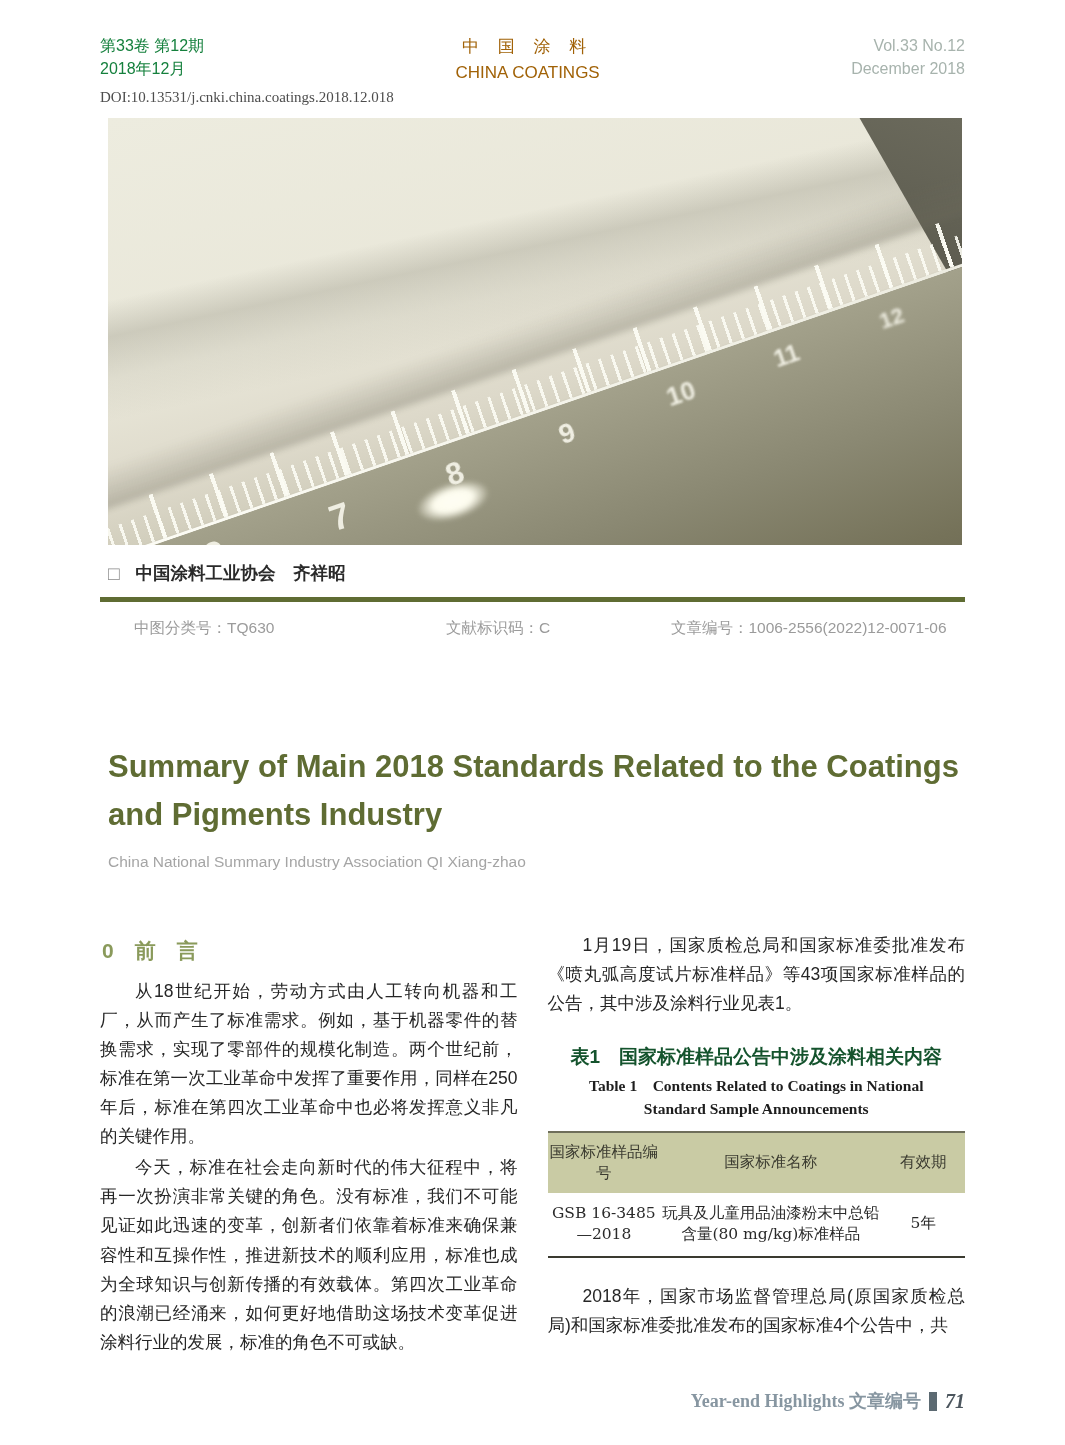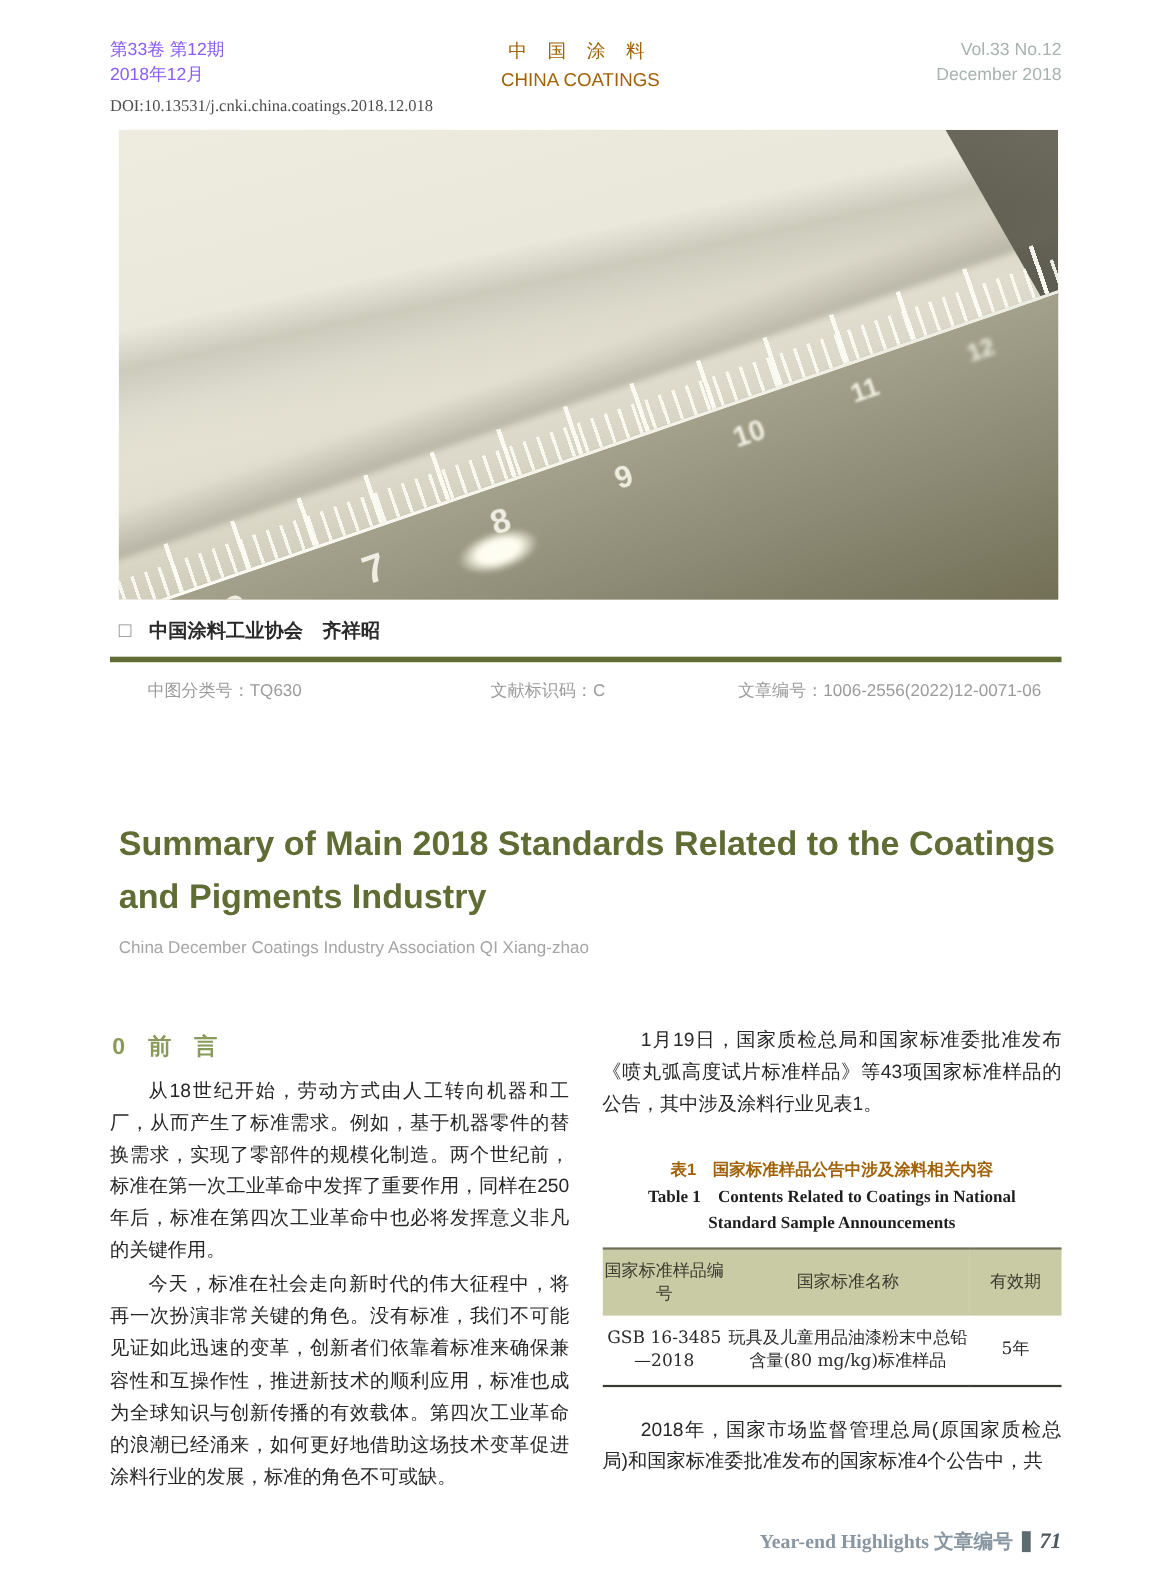--- a/index.html
+++ b/index.html
@@ -4,21 +4,21 @@
 <style>
   * { margin:0; padding:0; box-sizing:border-box; }
   html,body { background:#ffffff; }
   .page {
     position:relative; width:1065px; height:1445px; background:#ffffff;
     font-family:"Liberation Sans", sans-serif; overflow:hidden;
   }
   
   .jheader { padding:34px 100px 0 100px; }
   .jheader-row { display:flex; justify-content:space-between; align-items:flex-start; }
-  .jh-left { color:#8b5cf6; font-size:16px; line-height:1.45; }
+  .jh-left { color:#15803d; font-size:16px; line-height:1.45; }
   .jh-center { color:#a16207; text-align:center; font-size:17px; line-height:1.5; }
   .jh-center .cn { letter-spacing:7px; }
   .jh-right { color:#a7b3ad; text-align:right; font-size:16px; line-height:1.45; }
   .doi { margin-top:4px; color:#4d4d4d; font-size:15px; font-family:"Liberation Serif", serif; }
 
   
   .hero {
     position:relative; margin:12px auto 0 108px; width:854px; height:427px; overflow:hidden;
     background:linear-gradient(165deg,#edecdf 0%,#e9e7d9 40%,#ddd9ca 58%,#c7c4b0 74%,#a3a08a 88%,#8e8b74 100%);
   }
@@ -78,21 +78,21 @@
   
   .columns { display:flex; margin:60px 100px 0 100px; gap:30px; }
   .col { width:420px; }
   .sec-head { color:#8a9a5b; font-size:21px; font-weight:bold; margin:6px 0 12px 2px;
     font-family:"Liberation Sans", sans-serif; }
   .para { font-family:Liberation Sans, sans-serif; color:#262626; font-size:17.5px;
     line-height:1.66; text-align:justify; text-indent:2em; }
   .para + .para { margin-top:2px; }
 
   
-  .tbl-caption-cn { margin-top:36px; text-align:center; font-weight:bold; color:#a16207; font-size:15px; }
+  .tbl-caption-cn { margin-top:26px; text-align:center; font-weight:bold; color:#14532d; font-size:19px; }
   .tbl-caption-en { text-align:center; font-weight:bold; color:#1e1e1e; font-size:15.5px;
     font-family:"Liberation Serif", serif; line-height:1.5; margin-top:4px; }
   table.std { width:100%; border-collapse:collapse; margin-top:10px;
     font-family:"DejaVu Serif","Liberation Serif",serif; }
   table.std th { background:#c9cba4; color:#3b3b30; font-weight:normal; font-size:15.5px;
     padding:9px 2px; text-align:center; line-height:1.35; border-top:2px solid #6e6e5a; }
   table.std td { font-size:15.5px; color:#2a2a2a; padding:10px 2px; text-align:center;
     line-height:1.4; border-bottom:2px solid #3a3a30; }
   th.c1, td.c1 { width:27%; }
   th.c2, td.c2 { width:53%; }
@@ -159,21 +159,21 @@
   <div class="meta-row">
     <span class="m1">中图分类号：TQ630</span>
     <span class="m2">文献标识码：C</span>
     <span class="m3">文章编号：1006-2556(2022)12-0071-06</span>
   </div>
 
   <div class="etitle">
     <div>Summary of Main 2018 Standards Related to the Coatings</div>
     <div>and Pigments Industry</div>
   </div>
-  <div class="eauthors">China December Coatings Industry Association   QI Xiang-zhao</div>
+  <div class="eauthors">China National Summary Industry Association   QI Xiang-zhao</div>
 
   <div class="columns">
 
     <div class="col">
       <div class="sec-head">0　前　言</div>
       <p class="para">从18世纪开始，劳动方式由人工转向机器和工厂，从而产生了标准需求。例如，基于机器零件的替换需求，实现了零部件的规模化制造。两个世纪前，标准在第一次工业革命中发挥了重要作用，同样在250年后，标准在第四次工业革命中也必将发挥意义非凡的关键作用。</p>
       <p class="para">今天，标准在社会走向新时代的伟大征程中，将再一次扮演非常关键的角色。没有标准，我们不可能见证如此迅速的变革，创新者们依靠着标准来确保兼容性和互操作性，推进新技术的顺利应用，标准也成为全球知识与创新传播的有效载体。第四次工业革命的浪潮已经涌来，如何更好地借助这场技术变革促进涂料行业的发展，标准的角色不可或缺。</p>
     </div>
 
     <div class="col">

